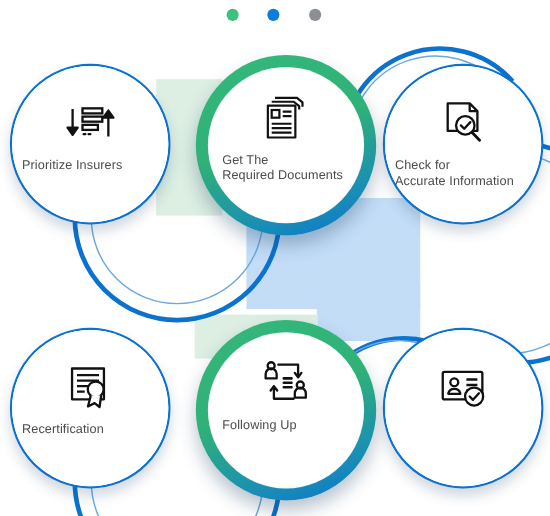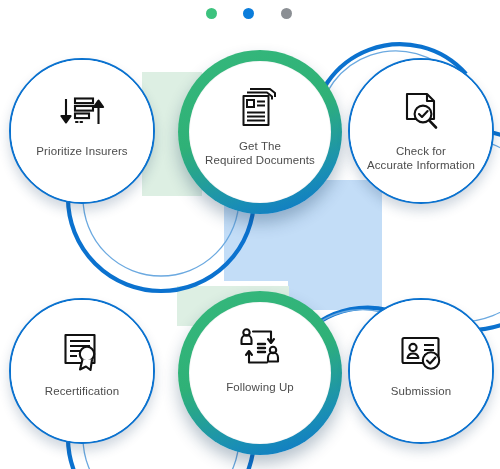--- a/index.html
+++ b/index.html
@@ -68,21 +68,21 @@
     display:flex;align-items:center;justify-content:center;
   }
   .card.inactive .icon-wrap{margin-top:26px;}
   .card.active .icon-wrap{margin-top:20px;}
 
   .label{
     margin-top:7px;
     font-size:11.5px;
     line-height:13.5px;
     color:#4c4c4c;
-    text-align:center;
+    text-align:left;
     width:124px;
     letter-spacing:.1px;
     white-space:pre-line;
   }
   .card.active .label{width:116px;font-size:11.5px;}
 
   
   #card-0{left:9px;top:58px;}
   #card-1{left:178px;top:50px;width:164px;height:164px;}
   #card-2{left:348px;top:58px;}
@@ -230,17 +230,16 @@
           <g fill="none" stroke="#111" stroke-width="2.1" stroke-linejoin="round">
             <rect x="4.5" y="8" width="36" height="25" rx="1.5"></rect>
             <circle cx="15" cy="17.5" r="3.6"></circle>
             <path d="M9.5 28 a5.6 5.6 0 0 1 11 0 Z"></path>
             <path d="M26 15 h10 M26 20 h10 M26 25 h6"></path>
             <circle cx="33" cy="30.5" r="8.2" fill="#fff"></circle>
             <path d="M29 30.5 l3 3 l5.4 -6" stroke-linecap="round"></path>
           </g>
         </svg>
       </div>
-      <div class="label">Submission</div>
     </div>
   </div>
 
 </div>
 
 </body></html>

